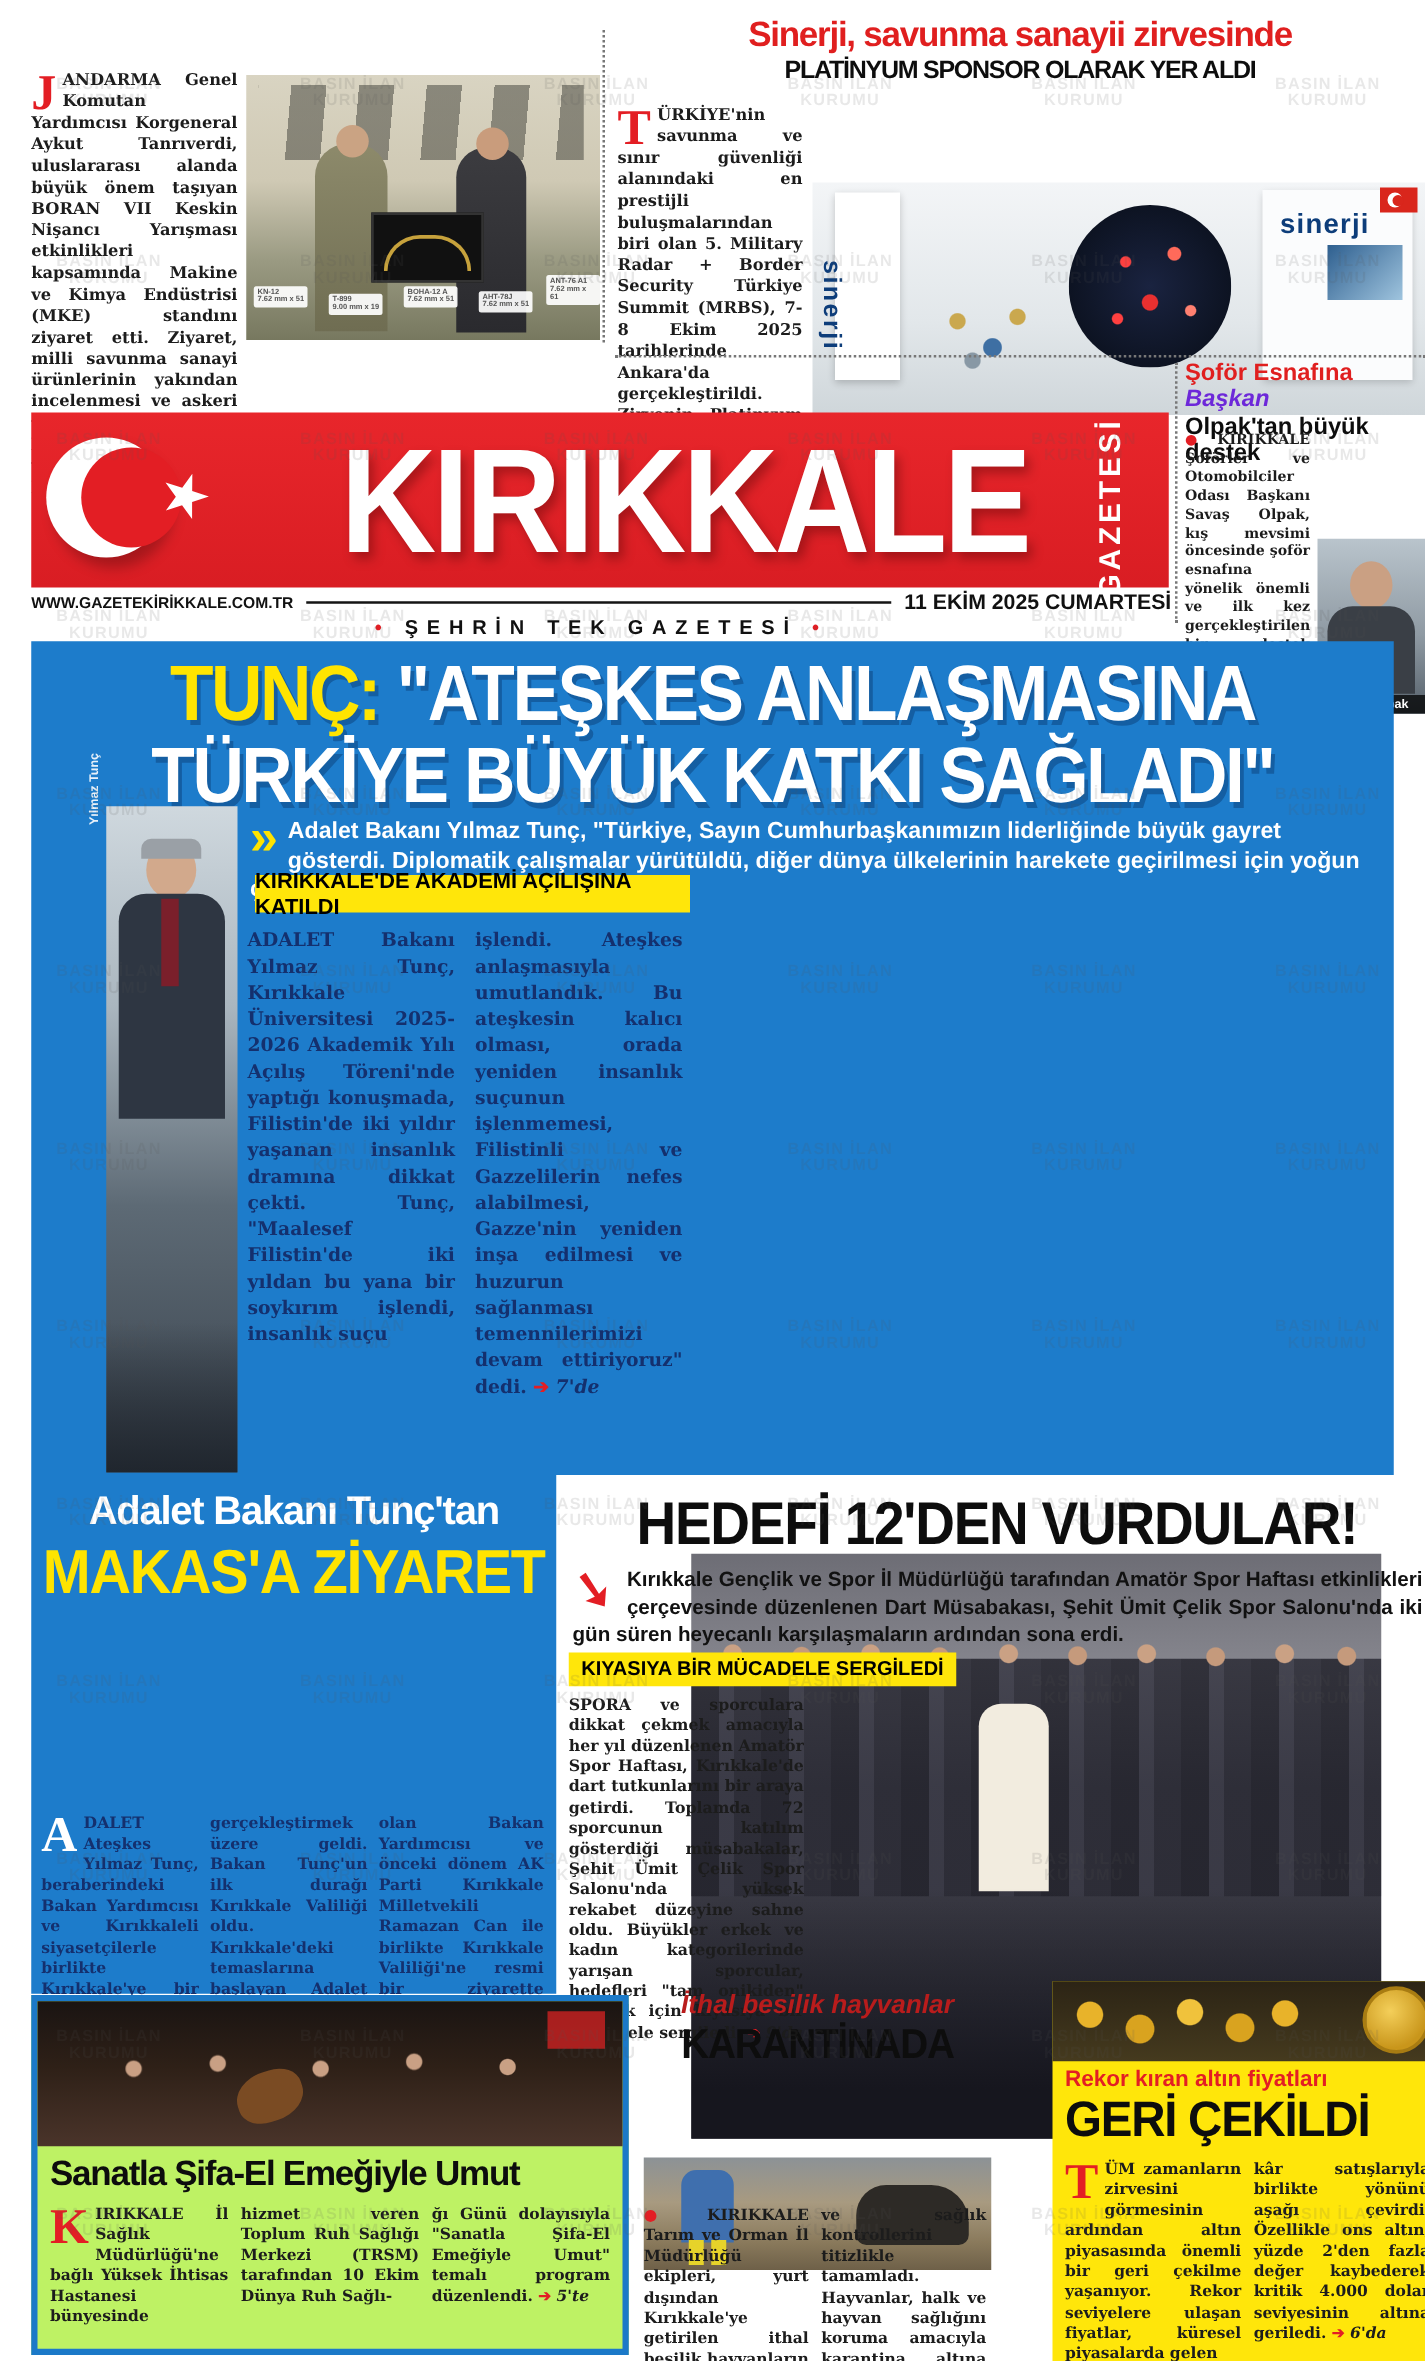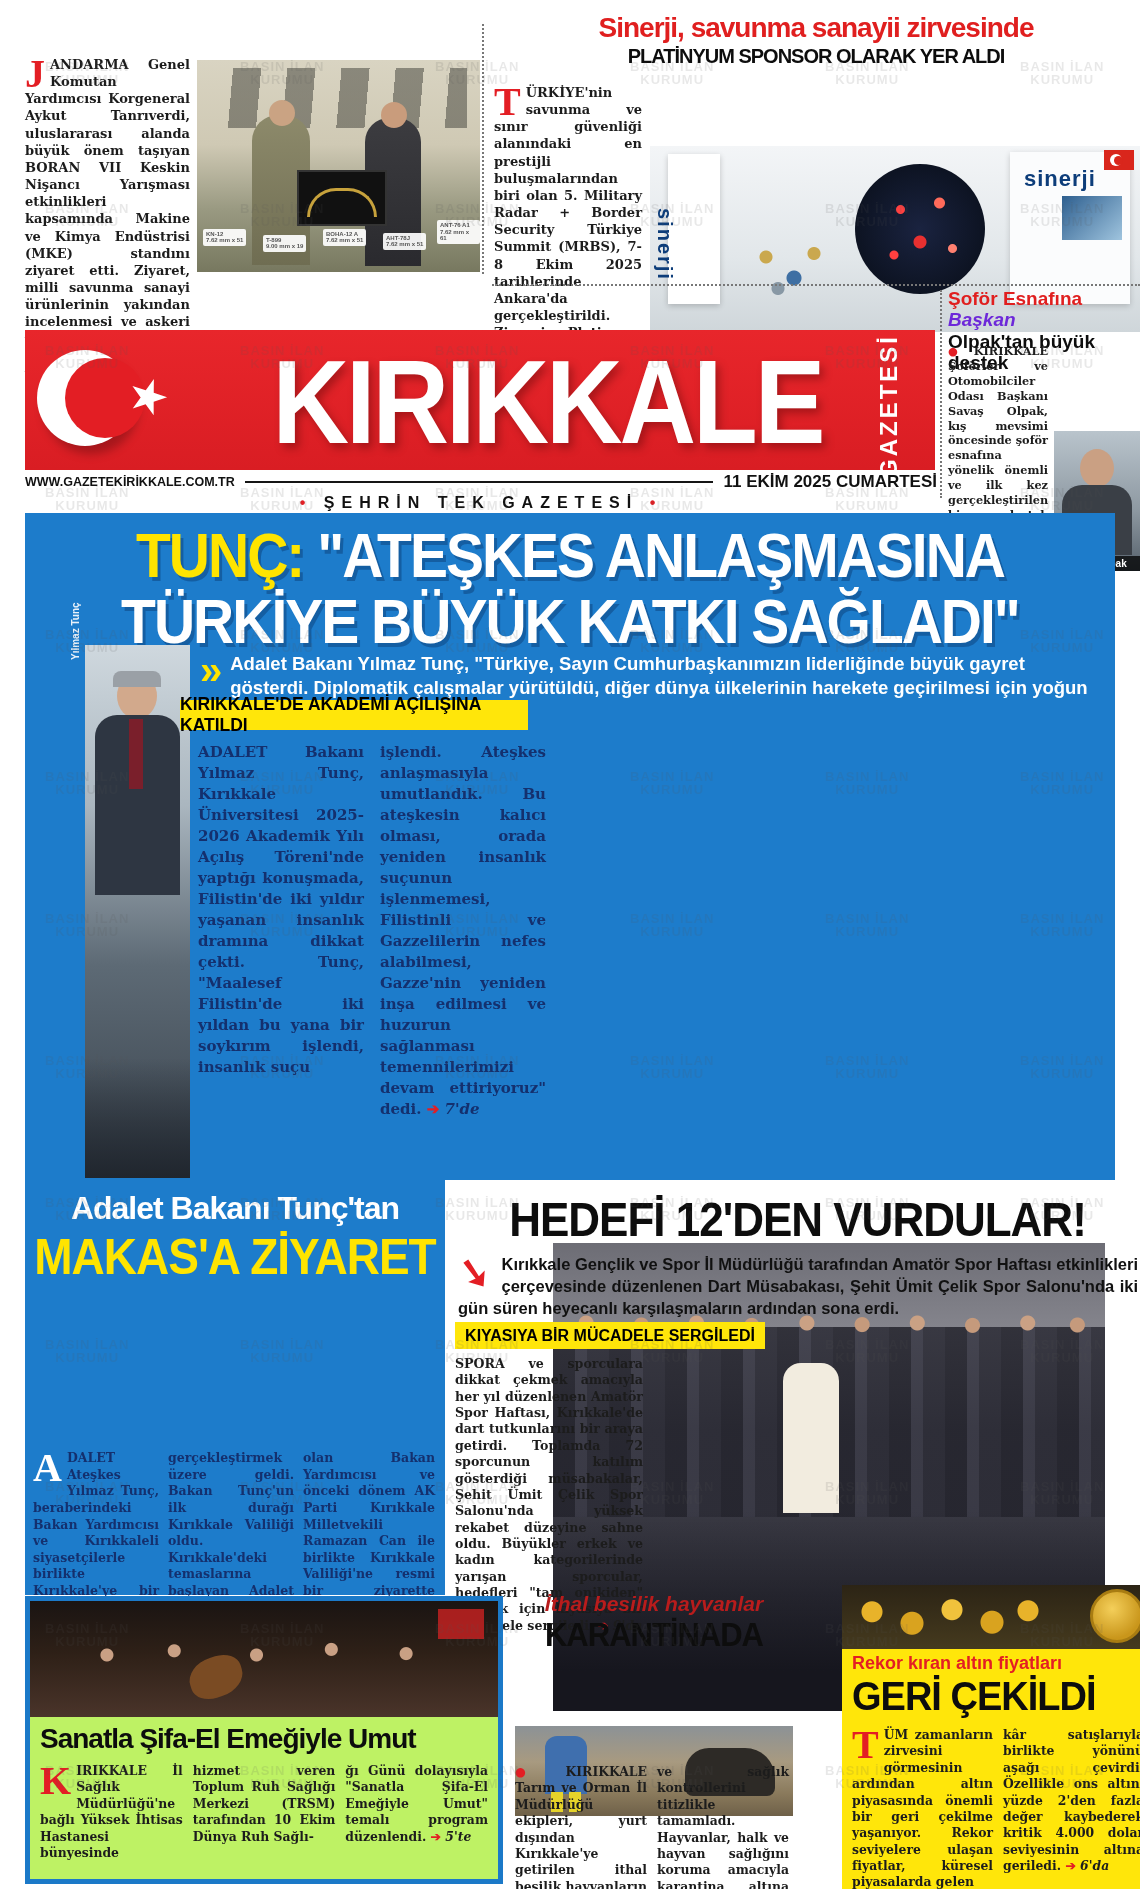--- a/index.html
+++ b/index.html
@@ -160,21 +160,21 @@
   <div class="abs" style="left:70px;top:660px;transform:rotate(-90deg);transform-origin:left top;color:#e8f1fa;font-size:10px;font-weight:700;width:80px;">Yılmaz Tunç</div>
 
   <div class="photo abs" style="left:85px;top:645px;width:105px;height:533px;background:linear-gradient(180deg,#cfd8de 0%,#aab6bf 30%,#5d6possible 0,#5d6a75 60%,#39424c 100%);background:linear-gradient(180deg,#cfd8de 0%,#aab6bf 30%,#5d6a75 60%,#39424c 100%);">
     <div class="fig-head" style="left:32px;top:28px;width:40px;height:46px;background:#d2a98c;"></div>
     <div class="abs" style="left:28px;top:26px;width:48px;height:16px;background:#9aa0a6;border-radius:8px 8px 0 0;"></div>
     <div class="abs" style="left:10px;top:70px;width:85px;height:180px;background:#2e3642;border-radius:22px 22px 0 0;"></div>
     <div class="abs" style="left:44px;top:74px;width:14px;height:70px;background:#7a1f2b;"></div>
     <div class="abs" style="left:0;bottom:0;width:100%;height:120px;background:linear-gradient(180deg,transparent,#20262e);"></div>
   </div>
 
-  <div class="abs kicker-yellow" style="left:180px;top:700px;width:348px;height:30px;font-size:17.5px;">KIRIKKALE'DE AKADEMİ AÇILIŞINA KATILDI</div>
+  <div class="abs kicker-yellow" style="left:204px;top:700px;width:348px;height:30px;font-size:17.5px;">KIRIKKALE'DE AKADEMİ AÇILIŞINA KATILDI</div>
 
   <div class="abs blue-col" style="left:198px;top:742px;width:166px;height:436px;font-size:15px;line-height:1.4;">
     <span class="lead-word">ADALET</span><span> Bakanı Yılmaz Tunç, Kırıkkale Üniversitesi 2025-2026 Akademik Yılı Açılış Töreni'nde yaptığı konuşmada, Filistin'de iki yıldır yaşanan insanlık dramına dikkat çekti. Tunç, "Maalesef Filistin'de iki yıldan bu yana bir soykırım işlendi, insanlık suçu</span>
   </div>
   <div class="abs blue-col" style="left:380px;top:742px;width:166px;height:436px;font-size:15px;line-height:1.4;">
     <span>işlendi. Ateşkes anlaşmasıyla umutlandık. Bu ateşkesin kalıcı olması, orada yeniden insanlık suçunun işlenmemesi, Filistinli ve Gazzelilerin nefes alabilmesi, Gazze'nin yeniden inşa edilmesi ve huzurun sağlanması temennilerimizi devam ettiriyoruz" dedi. </span><span class="pr"><span class="pri">➔</span> <i>7'de</i></span>
   </div>
 
   <div class="photo abs" style="left:553px;top:710px;width:552px;height:468px;background:linear-gradient(180deg,#6d6d75 0%,#84848c 18%,#3f3f49 40%,#2c2c36 100%);">
     <div class="abs" style="left:0;top:84px;width:100%;height:190px;background:

